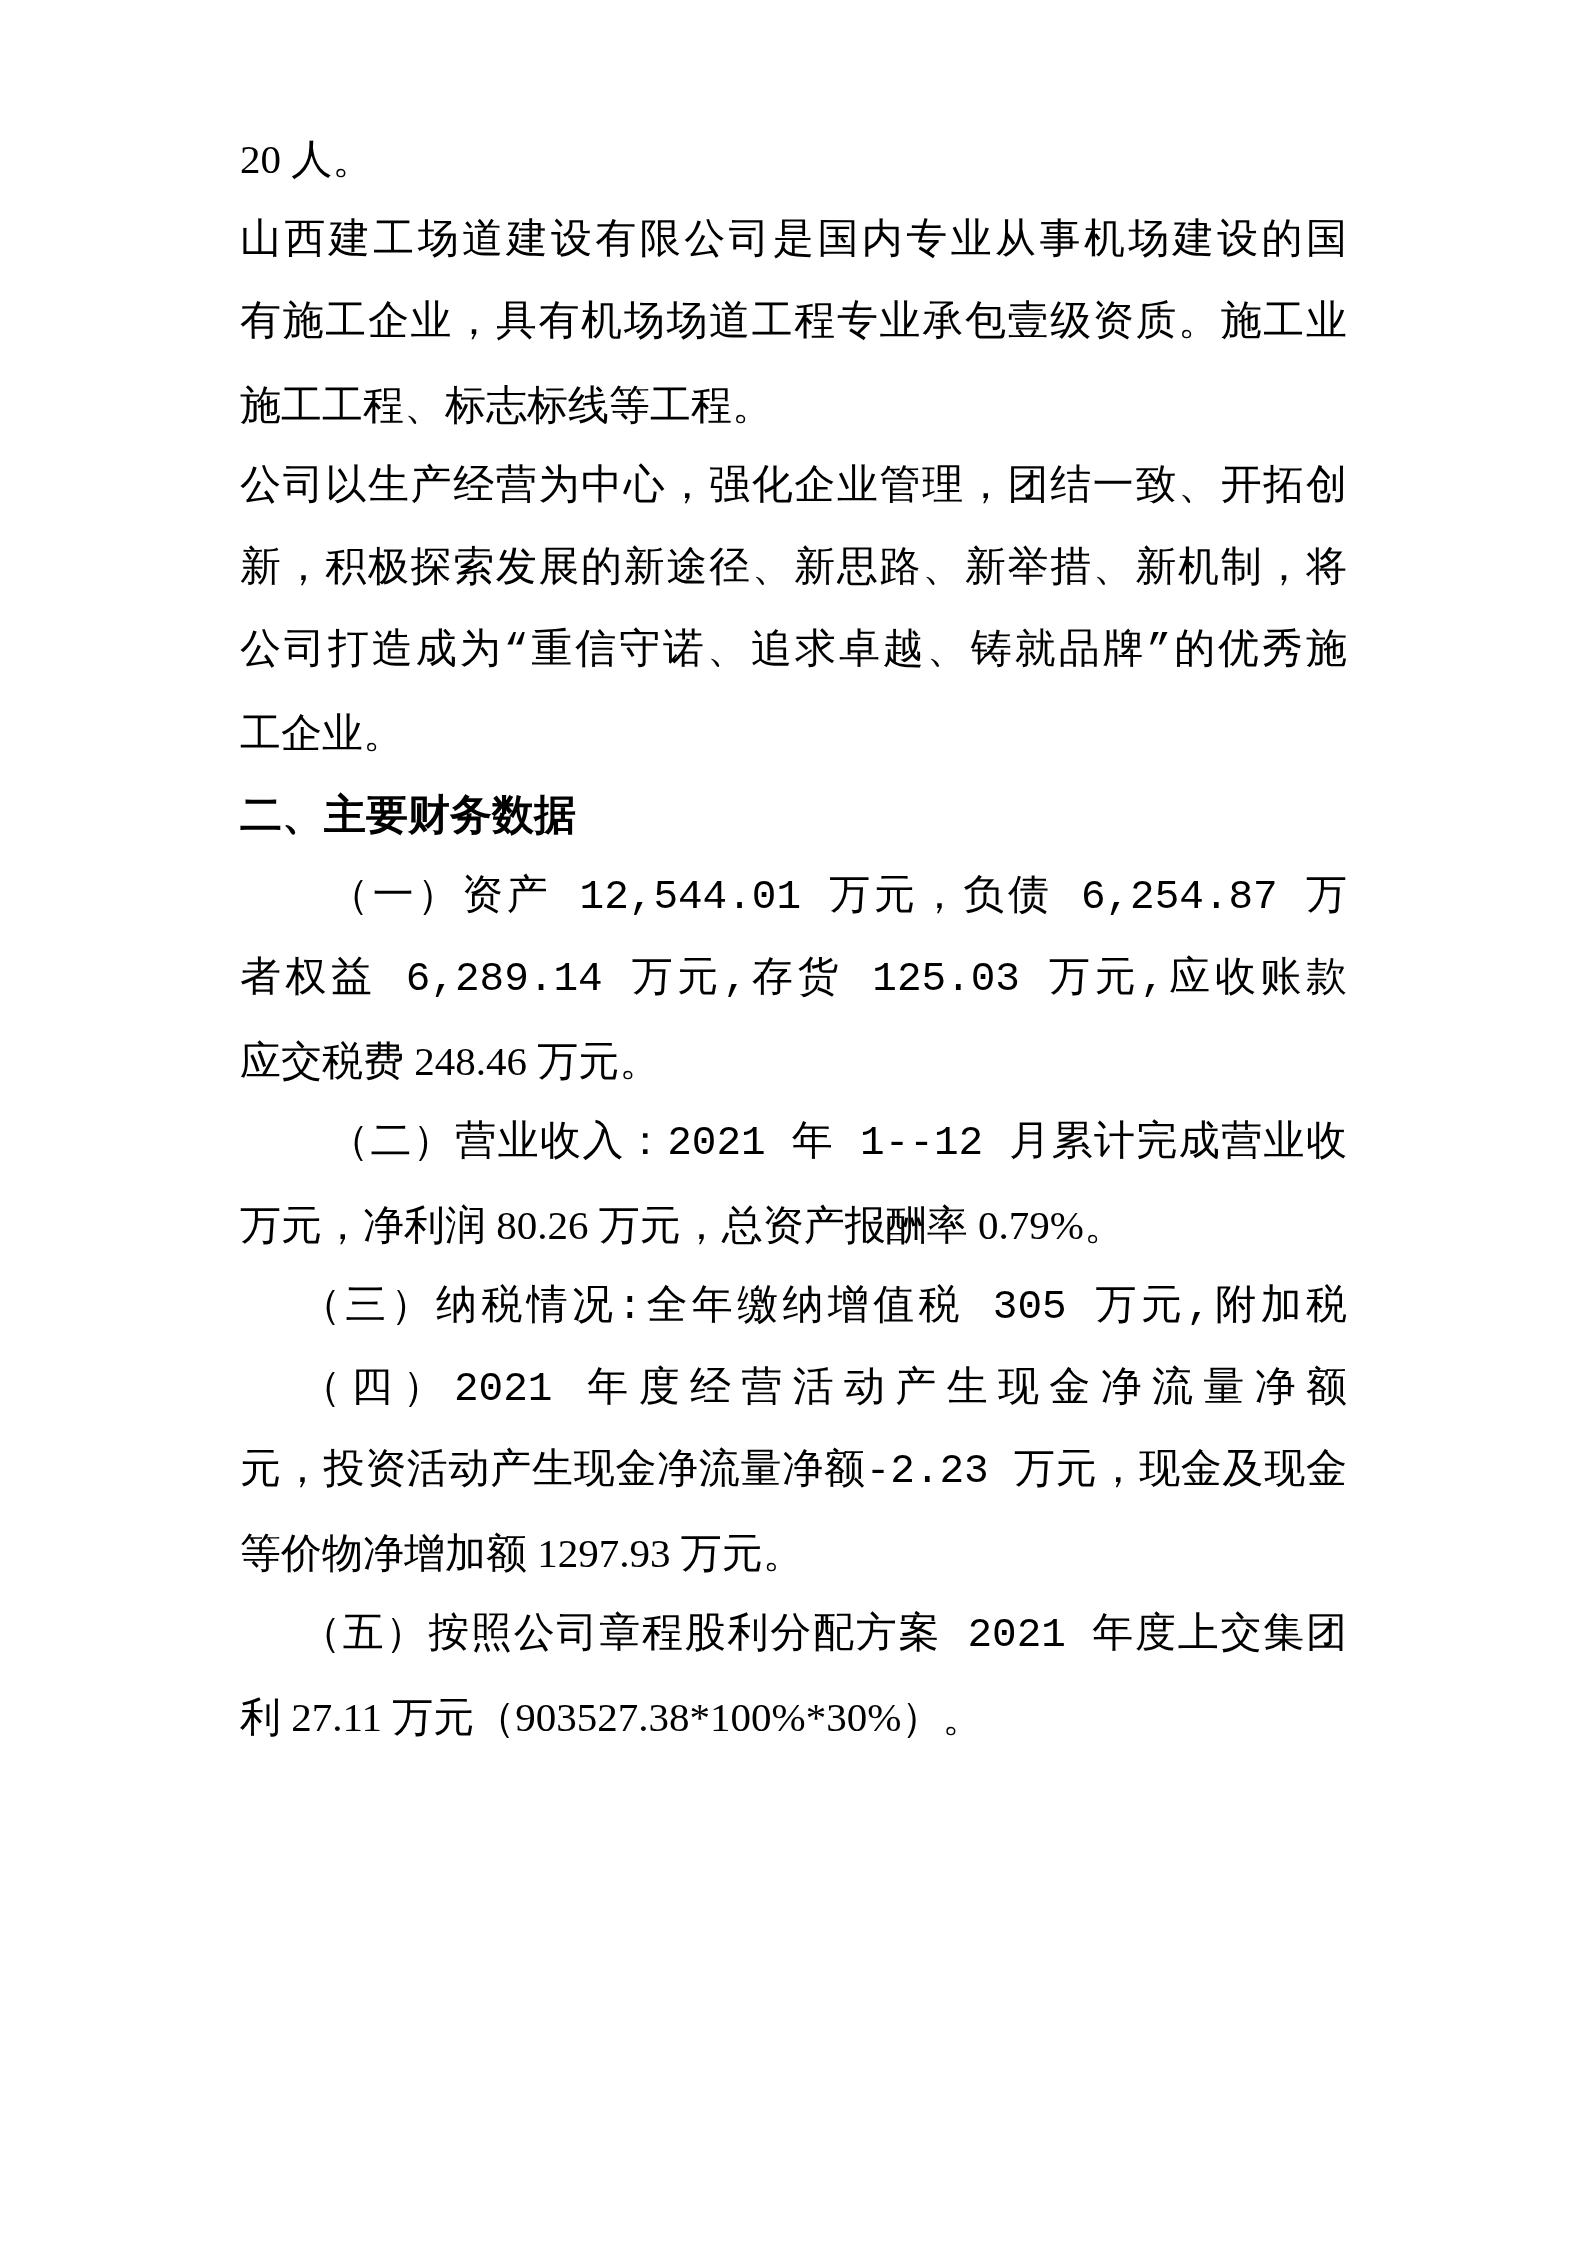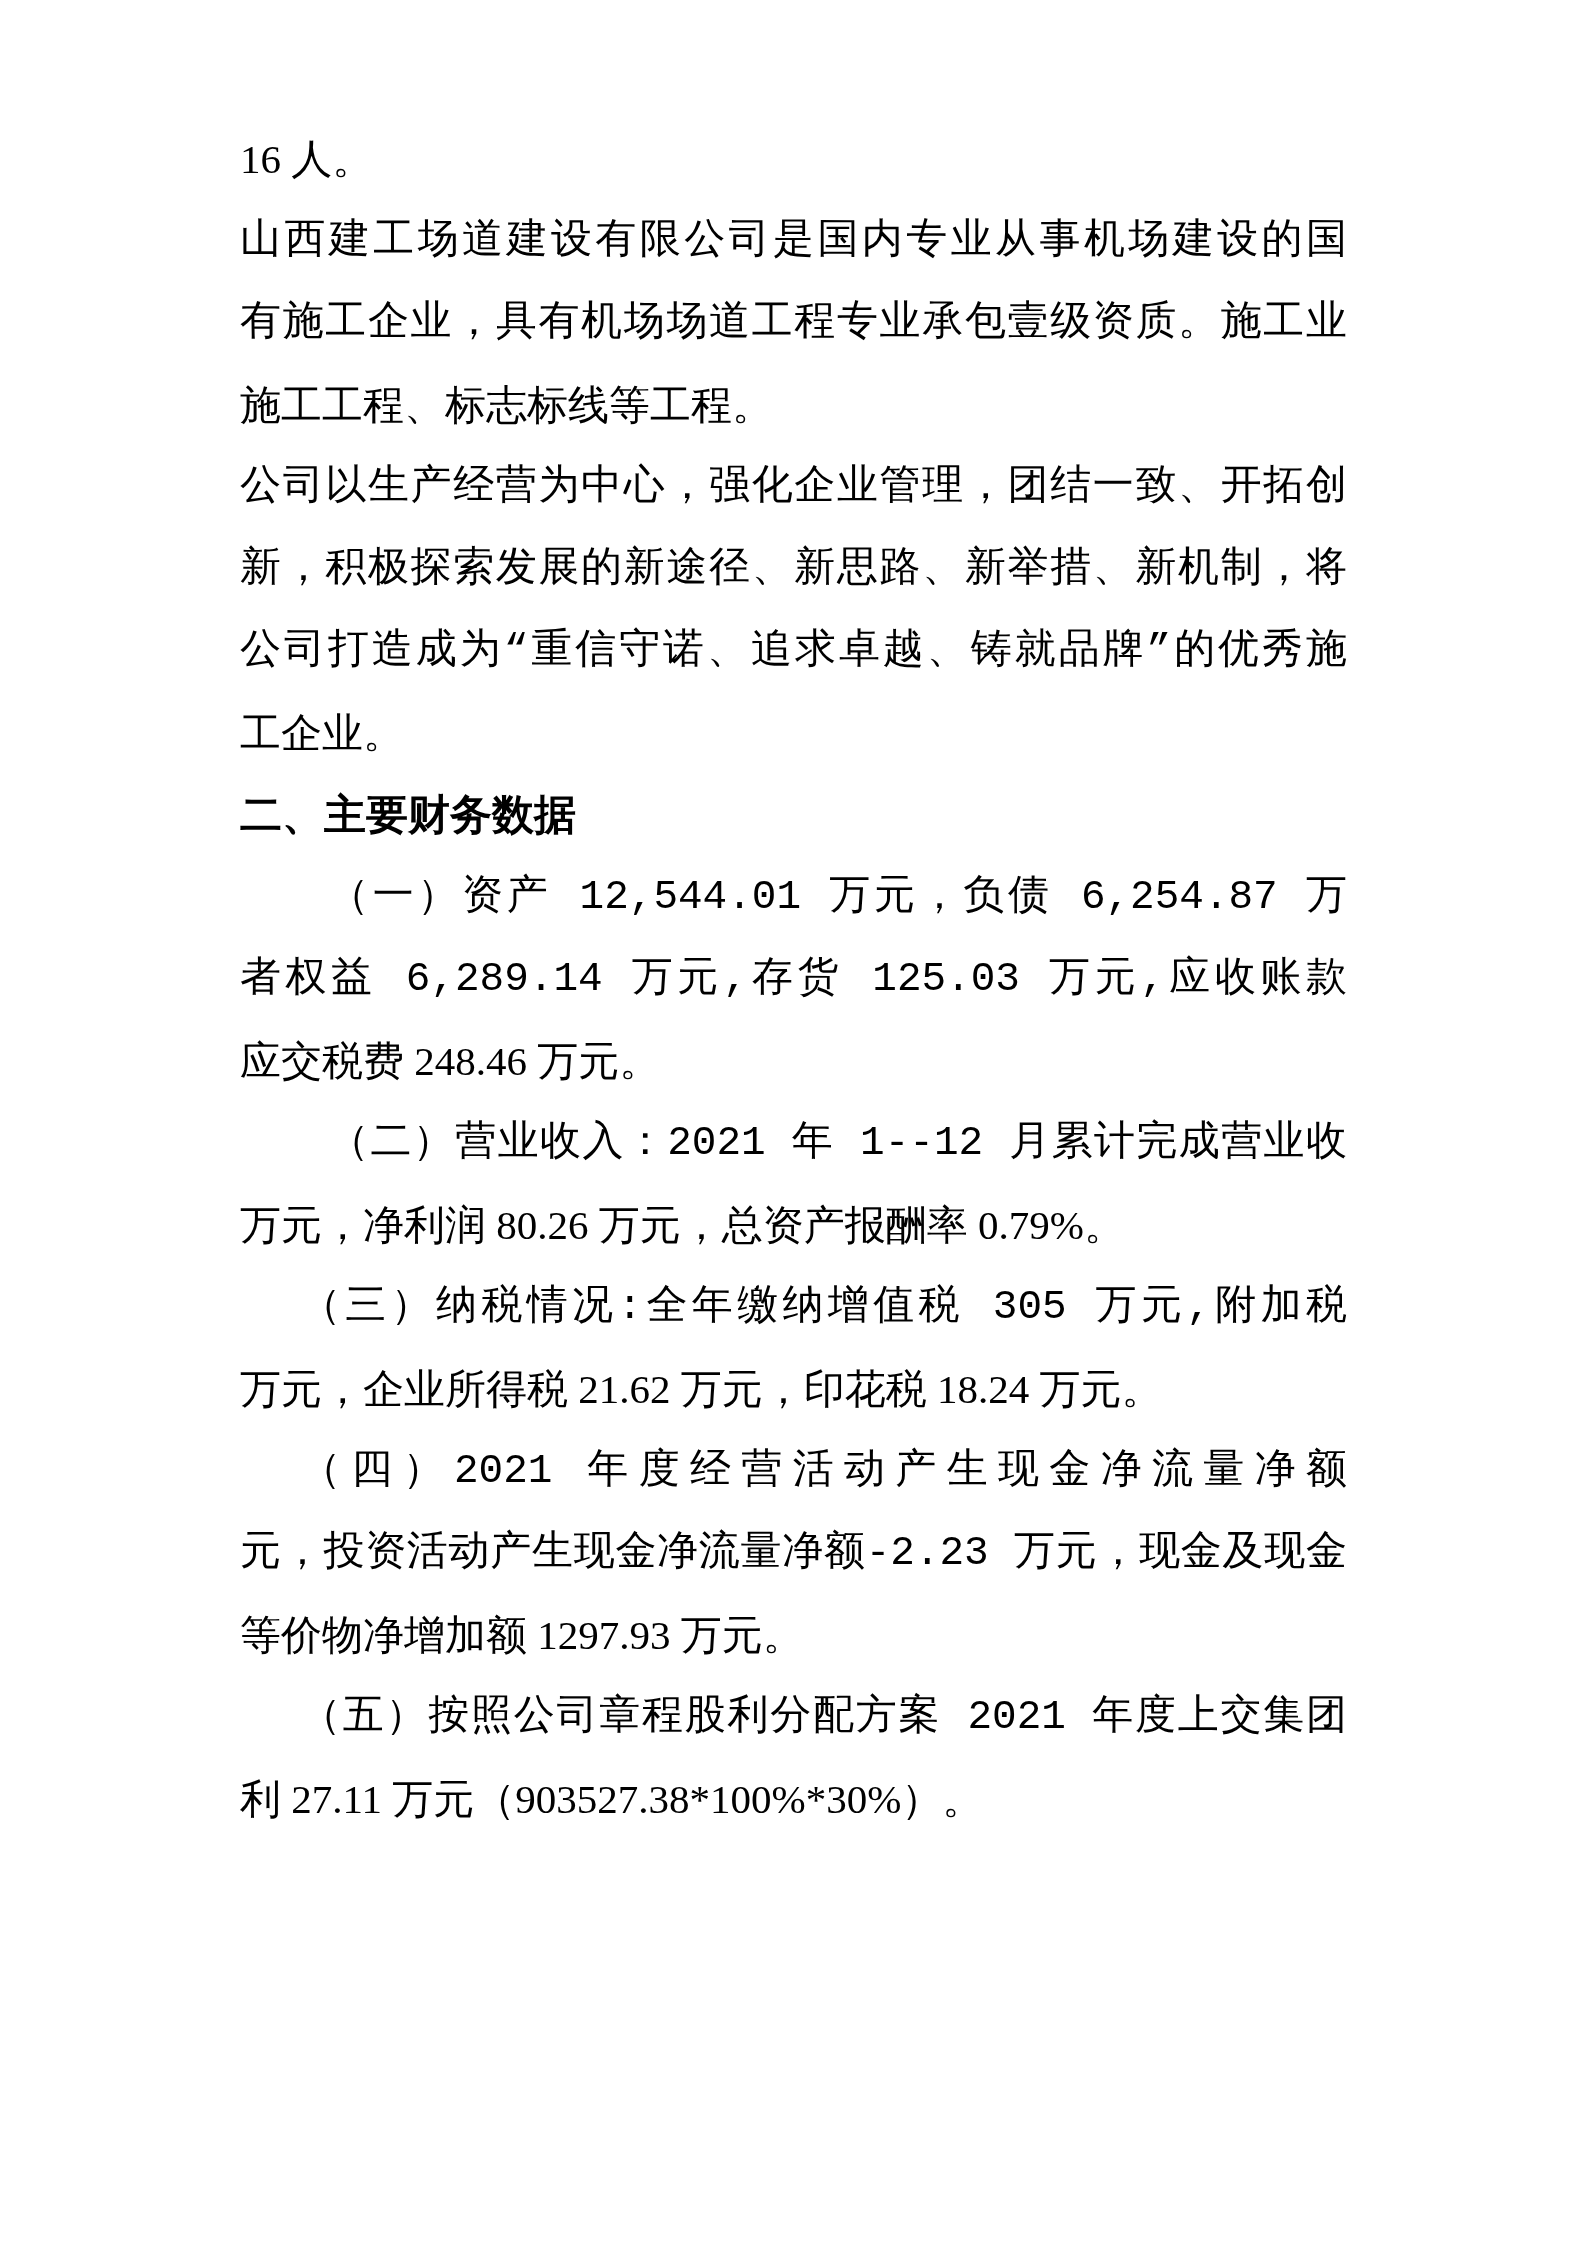--- a/index.html
+++ b/index.html
@@ -47,42 +47,41 @@
     text-align: left;
     text-align-last: left;
   }
 </style>
 </head>
 <body>
 
 <div class="page">
   <div class="content">
 
-    <div class="line end">16 人。</div>
+    <div class="line end">20 人。</div>
 
     <div class="line just">山西建工场道建设有限公司是国内专业从事机场建设的国</div>
     <div class="line just">有施工企业，具有机场场道工程专业承包壹级资质。施工业</div>
     <div class="line end">施工工程、标志标线等工程。</div>
 
     <div class="line just">公司以生产经营为中心，强化企业管理，团结一致、开拓创</div>
     <div class="line just">新，积极探索发展的新途径、新思路、新举措、新机制，将</div>
     <div class="line just">公司打造成为“重信守诺、追求卓越、铸就品牌”的优秀施</div>
     <div class="line end">工企业。</div>
 
     <div class="line heading">二、主要财务数据</div>
 
     <div class="line just indent-a">（一）资产 12,544.01 万元，负债 6,254.87 万元，所有</div>
     <div class="line just">者权益 6,289.14 万元,存货 125.03 万元,应收账款 1,608.92</div>
     <div class="line end">应交税费 248.46 万元。</div>
 
     <div class="line just indent-a">（二）营业收入：2021 年 1--12 月累计完成营业收入</div>
     <div class="line end">万元，净利润 80.26 万元，总资产报酬率 0.79%。</div>
 
     <div class="line just indent-b">（三）纳税情况:全年缴纳增值税 305 万元,附加税 33.50</div>
-    <div class="line end">万元，企业所得税 21.62 万元，印花税 18.24 万元。</div>
 
     <div class="line just indent-b">（四）2021 年度经营活动产生现金净流量净额 1693.27 万</div>
     <div class="line just">元，投资活动产生现金净流量净额-2.23 万元，现金及现金</div>
     <div class="line end">等价物净增加额 1297.93 万元。</div>
 
     <div class="line just indent-b">（五）按照公司章程股利分配方案 2021 年度上交集团股</div>
     <div class="line end">利 27.11 万元（903527.38*100%*30%）。</div>
 
   </div>
 </div>

